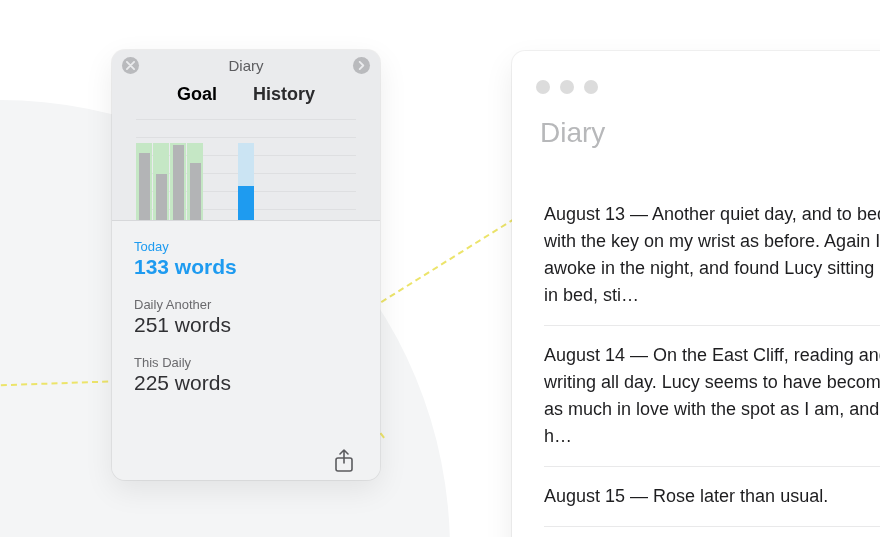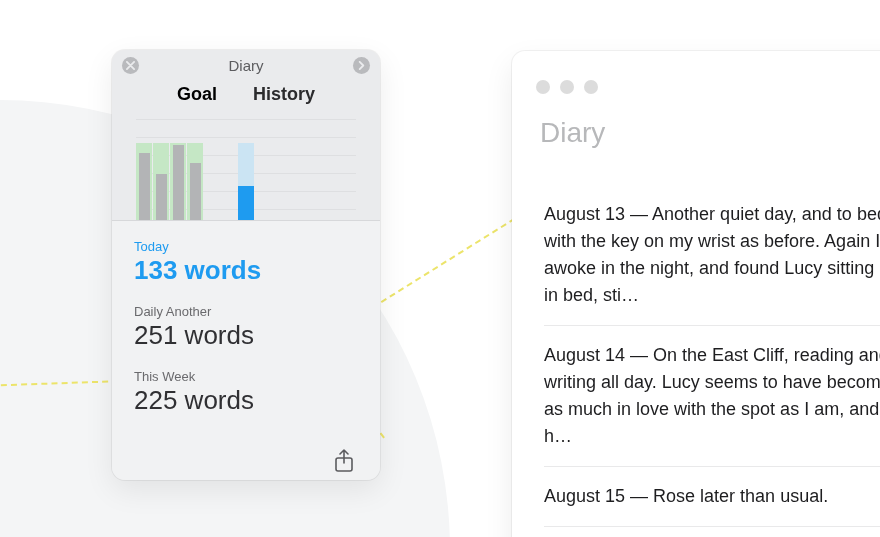--- a/index.html
+++ b/index.html
@@ -121,21 +121,21 @@
 
   .stats-list {
     padding: 18px 22px 0 22px;
     background: #f1f2f3;
     height: 260px;
     position: relative;
   }
   .stat-block { margin-bottom: 18px; }
   .stat-label { font-size: 13px; color: #6a6a6d; }
   .stat-label.today { color: #1e9bf0; font-weight: 500; }
-  .stat-value { font-size: 26px; color: #303033; font-weight: 500; margin-top:1px;}
+  .stat-value { font-size: 21px; color: #303033; font-weight: 500; margin-top:1px;}
   .stat-value.today { color: #1e9bf0; font-weight: 600; }
 
   .share-btn {
     position: absolute;
     right: 26px;
     bottom: 26px;
     width: 20px;
     height: 24px;
     color: #5b5b5e;
   }
@@ -254,21 +254,21 @@
   <div class="stats-list">
     <div class="stat-block">
       <div class="stat-label today">Today</div>
       <div class="stat-value today">133 words</div>
     </div>
     <div class="stat-block">
       <div class="stat-label">Daily Another</div>
       <div class="stat-value">251 words</div>
     </div>
     <div class="stat-block">
-      <div class="stat-label">This Week</div>
+      <div class="stat-label">This Daily</div>
       <div class="stat-value">225 words</div>
     </div>
     <div class="share-btn">
       <svg viewBox="0 0 20 24">
         <path d="M10 1 L10 14 M6 5 L10 1 L14 5" stroke="currentColor" stroke-width="1.6" fill="none" stroke-linecap="round" stroke-linejoin="round"></path>
         <rect x="2" y="9" width="16" height="13" rx="2" stroke="currentColor" stroke-width="1.6" fill="none"></rect>
       </svg>
     </div>
   </div>
 </div>

